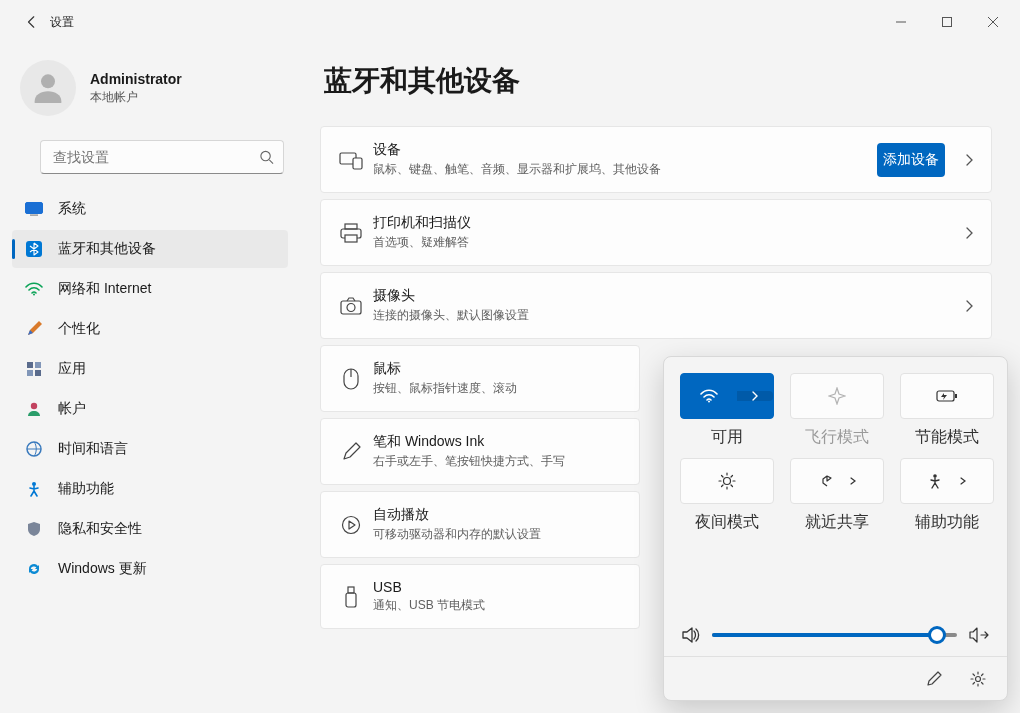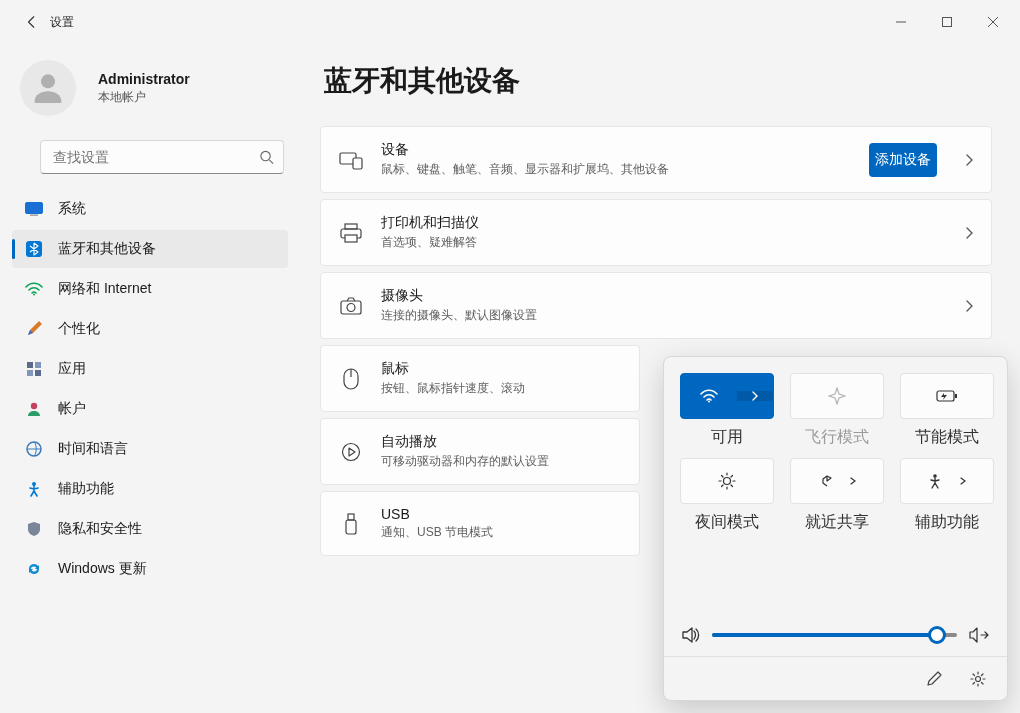--- a/index.html
+++ b/index.html
@@ -7,40 +7,40 @@
 
   .titlebar { height: 44px; display: flex; align-items: center; padding: 0 4px; }
   .back-btn { width: 36px; height: 36px; display: flex; align-items: center; justify-content: center; margin-left: 10px; color: #333; }
   .title { font-size: 12px; margin-left: 0; color: #222; }
   .winctrl { margin-left: auto; display: flex; }
   .winctrl .btn { width: 46px; height: 32px; display: flex; align-items: center; justify-content: center; color: #555; }
 
   .app { display: flex; height: calc(100% - 44px); }
 
   .sidebar { width: 300px; padding: 8px 12px 12px 12px; }
-  .profile { display: flex; align-items: center; gap: 22px; padding: 8px 8px 18px 8px; }
+  .profile { display: flex; align-items: center; gap: 14px; padding: 8px 8px 18px 8px; }
   .avatar { width: 56px; height: 56px; border-radius: 50%; background: #e8e8e8; display: flex; align-items: center; justify-content: center; }
   .avatar svg { fill: #b0b0b0; }
   .profile-name { font-size: 14px; font-weight: 600; }
   .profile-sub { font-size: 12px; color: #555; margin-top: 2px; }
 
   .searchbox { position: relative; margin: 6px 4px 16px 4px; padding-left: 24px; }
   .searchbox input { width: 100%; height: 34px; padding: 0 36px 0 12px; border: 1px solid #d6d6d6; border-bottom: 1.5px solid #8a8a8a; background: #fcfcfc; border-radius: 4px; font-size: 14px; outline: none; }
   .searchbox .sicon { position: absolute; right: 10px; top: 50%; transform: translateY(-50%); color: #666; }
 
   .nav { display: flex; flex-direction: column; gap: 2px; }
   .nav-item { display: flex; align-items: center; gap: 14px; height: 38px; padding: 0 12px; border-radius: 4px; font-size: 14px; cursor: default; position: relative; }
   .nav-item .ico { width: 20px; display: flex; justify-content: center; }
   .nav-item.active { background: #e9e9e9; }
   .nav-item.active::before { content: ""; position: absolute; left: 0; top: 9px; bottom: 9px; width: 3px; background: #0067c0; border-radius: 2px; }
 
   .main { flex: 1; padding: 16px 28px 24px 20px; overflow: hidden; }
   .page-title { font-size: 28px; font-weight: 600; margin: 2px 0 26px 4px; }
 
-  .card { background: #fdfdfd; border: 1px solid #e6e6e6; border-radius: 4px; display: flex; align-items: center; padding: 14px 16px; margin-bottom: 6px; gap: 16px; }
+  .card { background: #fdfdfd; border: 1px solid #e6e6e6; border-radius: 4px; display: flex; align-items: center; padding: 14px 16px; margin-bottom: 6px; gap: 8px; }
   .card .cicon { width: 28px; display: flex; justify-content: center; color: #444; }
   .card .cbody { flex: 1; min-width: 0; }
   .card .ctitle { font-size: 14px; color: #1a1a1a; }
   .card .cdesc { font-size: 12px; color: #5f5f5f; margin-top: 2px; }
   .card .chevron { color: #555; }
   .add-btn { background: #0067c0; color: #fff; border: none; border-radius: 4px; padding: 8px 6px; font-size: 14px; margin-right: 10px; }
 
   
   .flyout { position: absolute; right: 12px; bottom: 12px; width: 345px; height: 345px; background: #f4f4f4; border: 1px solid #d8d8d8; border-radius: 8px; box-shadow: 0 10px 30px rgba(0,0,0,0.18); padding: 16px 16px 10px 16px; display: flex; flex-direction: column; }
   .qs-grid { display: grid; grid-template-columns: repeat(3, 1fr); gap: 10px 16px; }
@@ -280,20 +280,31 @@
             <rect x="1" y="1" width="14" height="20" rx="7" fill="none" stroke="currentColor" stroke-width="1.2"></rect>
             <line x1="8" y1="1" x2="8" y2="9" stroke="currentColor" stroke-width="1.2"></line>
           </svg>
         </span>
       <div class="cbody">
         <div class="ctitle">鼠标</div>
         <div class="cdesc">按钮、鼠标指针速度、滚动</div>
       </div>
     </div>
 
+    <div class="card" style="width:320px">
+      <span class="cicon">
+          <svg width="20" height="20" viewBox="0 0 20 20">
+            <path d="M3 17l2-6L15 1l4 4L9 15l-6 2z" fill="none" stroke="currentColor" stroke-width="1.2" stroke-linejoin="round"></path>
+          </svg>
+        </span>
+      <div class="cbody">
+        <div class="ctitle">笔和 Windows Ink</div>
+        <div class="cdesc">右手或左手、笔按钮快捷方式、手写</div>
+      </div>
+    </div>
 
     <div class="card" style="width:320px">
       <span class="cicon">
           <svg width="20" height="20" viewBox="0 0 20 20">
             <circle cx="10" cy="10" r="8.5" fill="none" stroke="currentColor" stroke-width="1.2"></circle>
             <path d="M8 6l6 4-6 4z" fill="none" stroke="currentColor" stroke-width="1.2" stroke-linejoin="round"></path>
           </svg>
         </span>
       <div class="cbody">
         <div class="ctitle">自动播放</div>

